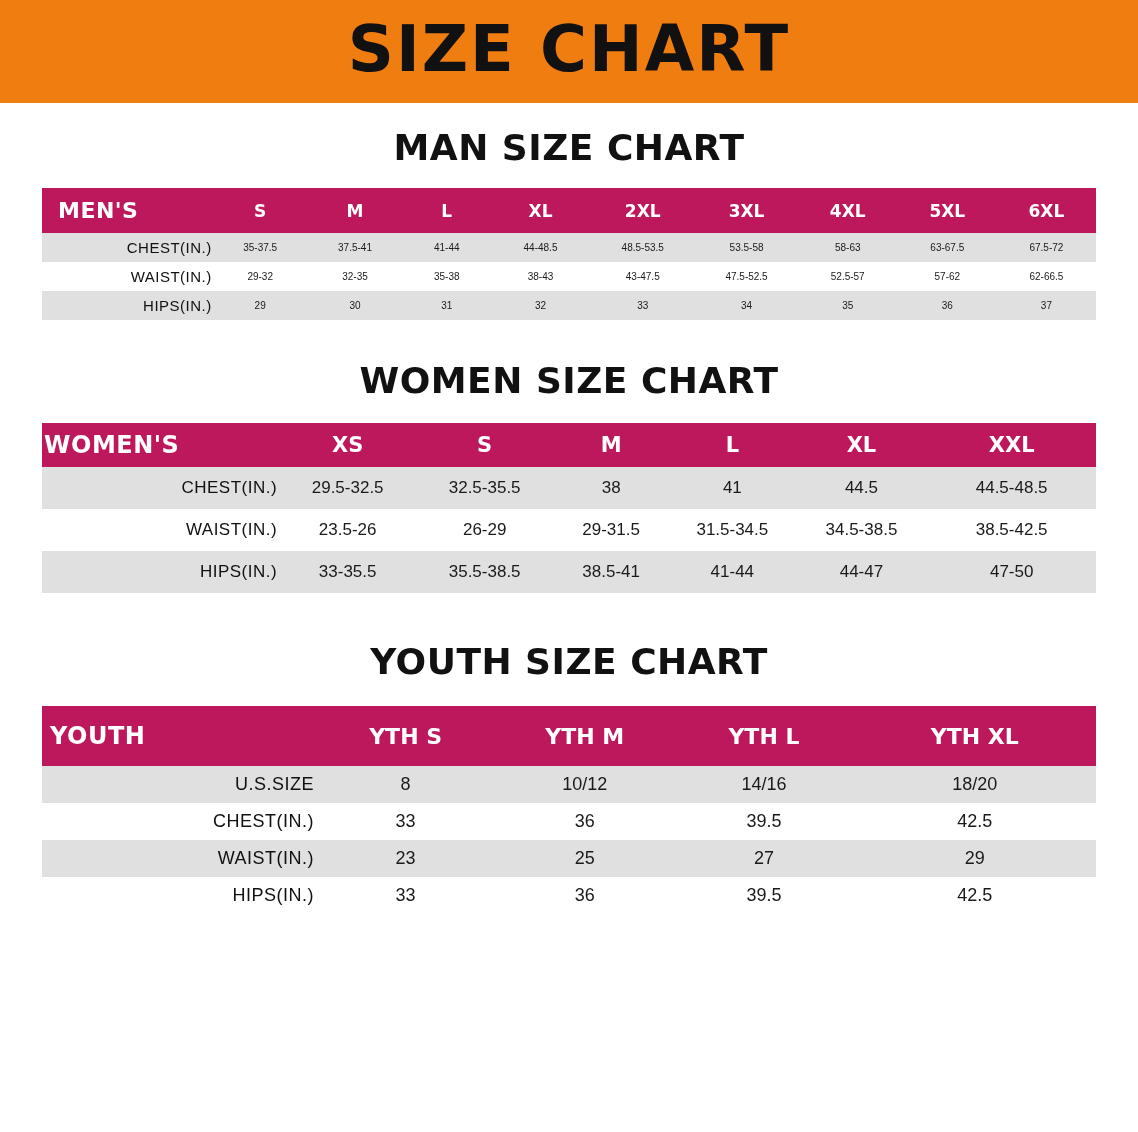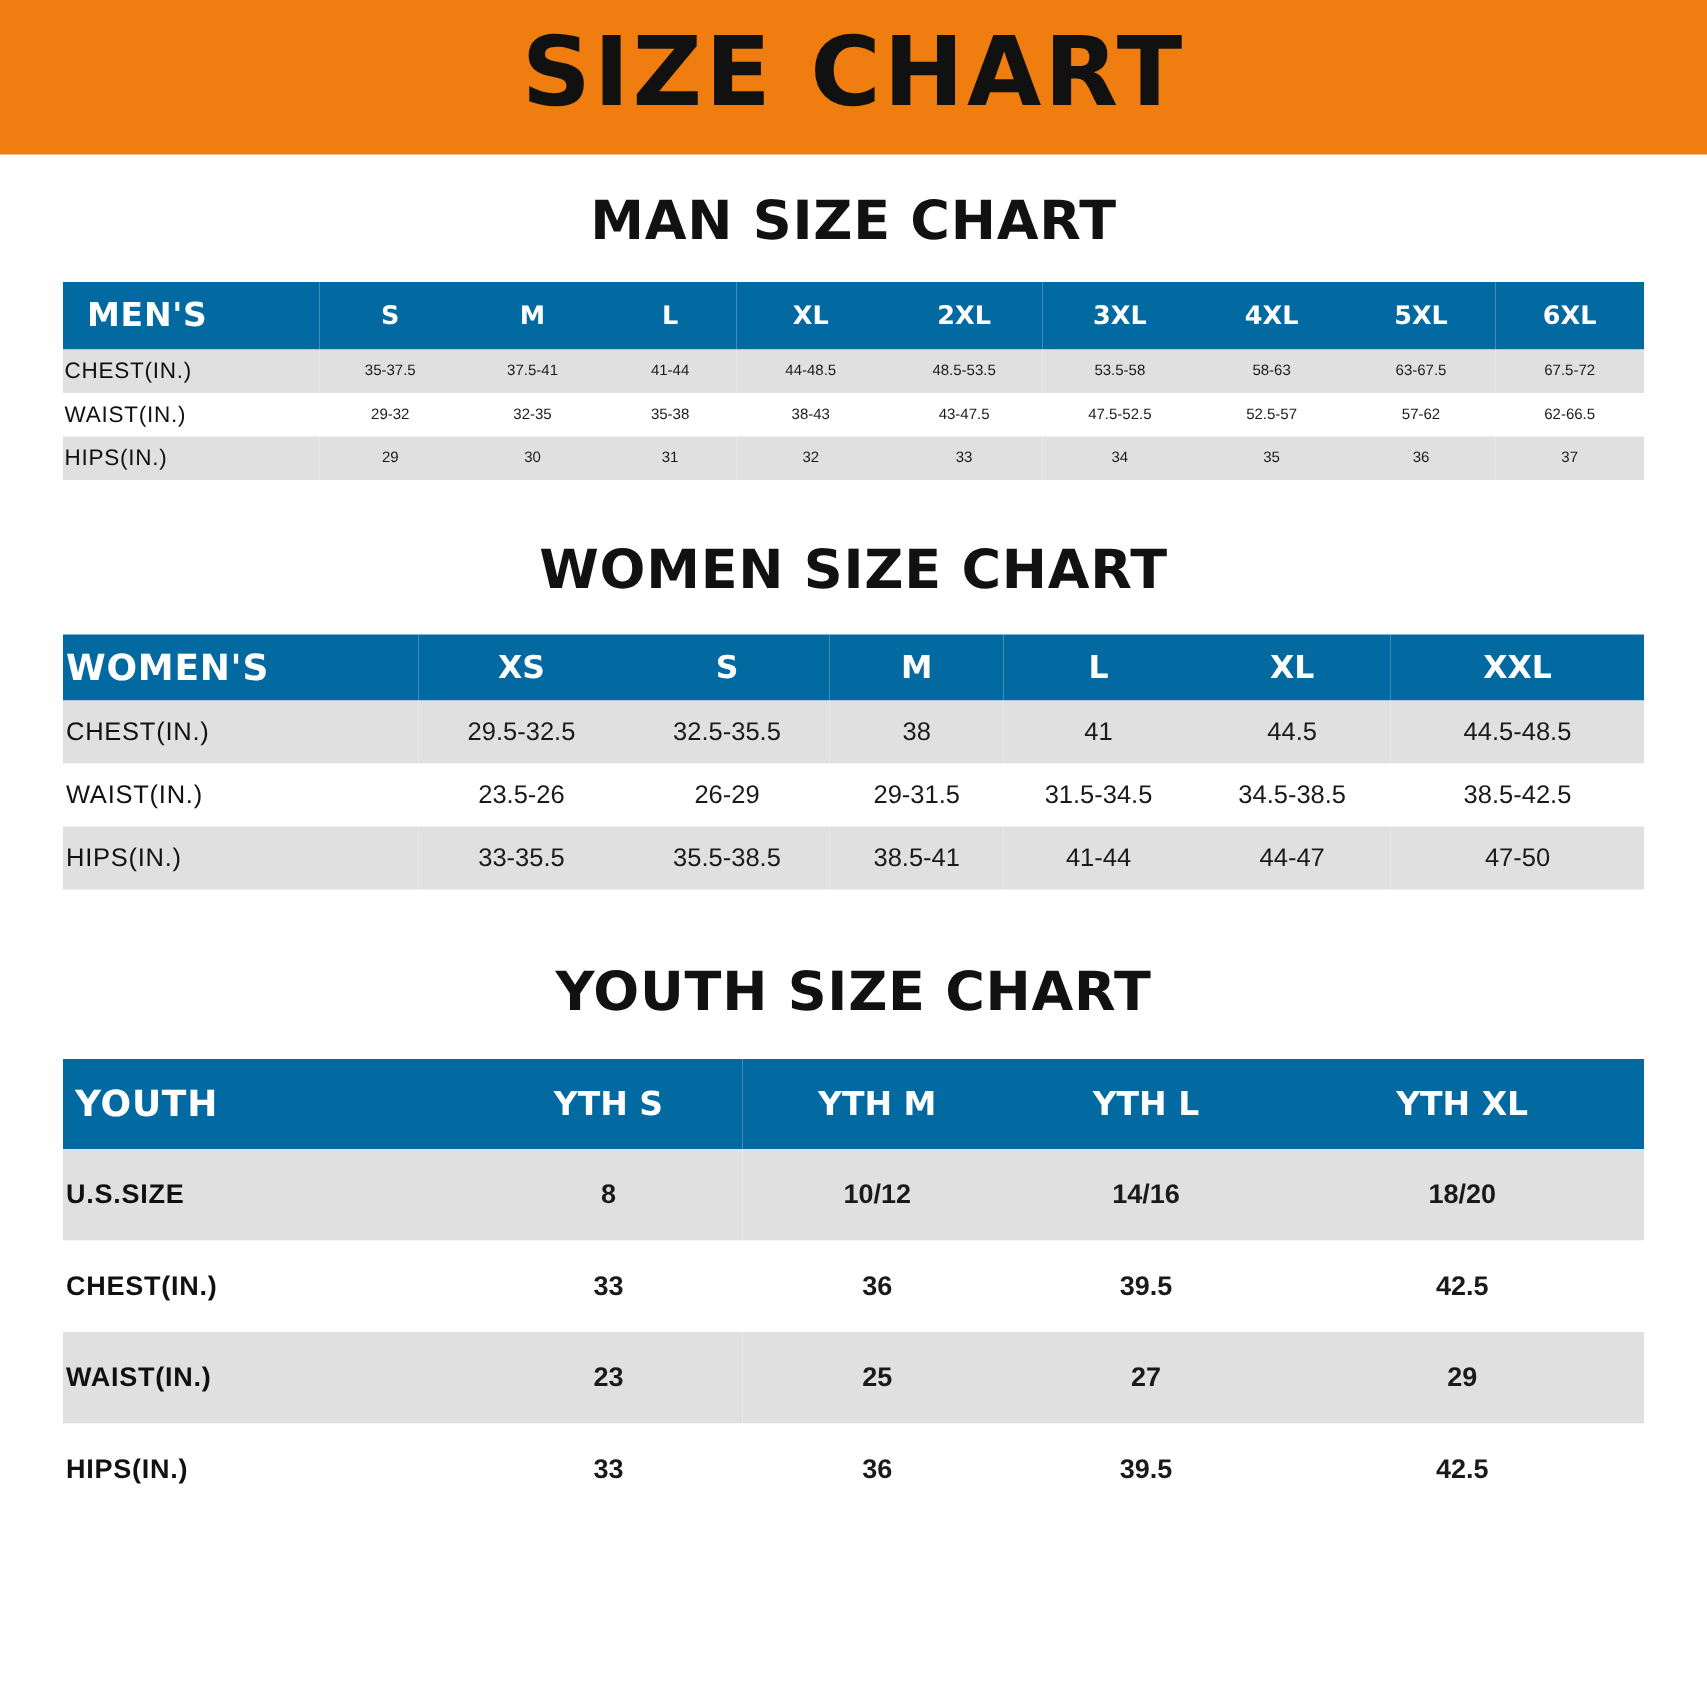--- a/index.html
+++ b/index.html
@@ -56,21 +56,21 @@
   
   .table-wrap {
     margin: 0 42px;
   }
   table {
     width: 100%;
     border-collapse: collapse;
     table-layout: fixed;
   }
   thead th {
-    background: #0369a1;
+    background: #be185d;
     color: #ffffff;
     font-family: "DejaVu Sans", sans-serif;
     font-weight: bold;
     text-align: center;
     padding: 10px 2px;
     font-size: 17px;
   }
   thead th.rowlabel {
     text-align: left;
     padding-left: 16px;
@@ -78,21 +78,21 @@
     letter-spacing: 0.5px;
   }
   tbody td {
     text-align: center;
     font-size: 16px;
     padding: 8px 2px;
     color: #1a1a1a;
     font-family: "Liberation Sans", sans-serif;
   }
   tbody td.rowlabel {
-    text-align: left;
+    text-align: right;
     font-size: 16px;
     letter-spacing: 0.5px;
     color: #111111;
   }
   tbody tr.shade td { background: #e0e0e0; }
   tbody tr.plain td { background: #ffffff; }
 
   
   #men-table thead th { font-size: 17px; }
   #men-table thead th.rowlabel { font-size: 22px; }
@@ -101,21 +101,21 @@
 
   
   #women-table thead th { font-size: 21px; padding: 8px 2px; }
   #women-table thead th.rowlabel { font-size: 24px; }
   #women-table tbody td { font-size: 17px; padding: 11px 2px; }
   #women-table tbody td.rowlabel { font-size: 17px; }
 
   
   #youth-table thead th { font-size: 22px; padding: 16px 8px; }
   #youth-table thead th.rowlabel { font-size: 24px; }
-  #youth-table tbody td { font-size: 18px; padding: 20px 2px; font-weight: bold; }
+  #youth-table tbody td { font-size: 18px; padding: 8px 2px; }
   #youth-table tbody td.rowlabel { font-size: 18px; }
 
   
   .note {
     margin: 22px 40px 0 40px;
     color: #cc1f1f;
     font-family: "Liberation Sans", sans-serif;
     font-size: 25px;
     line-height: 1.35;
     text-align: left;

